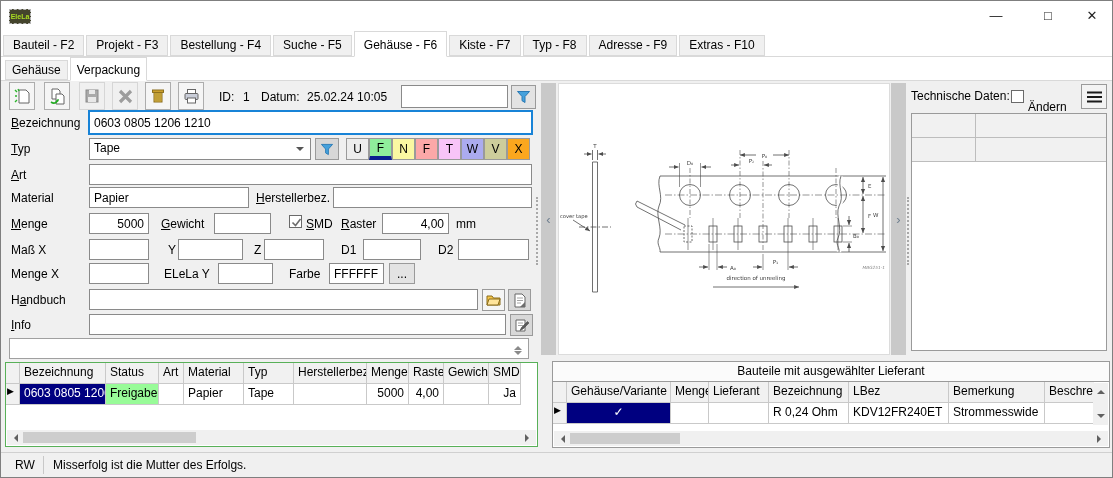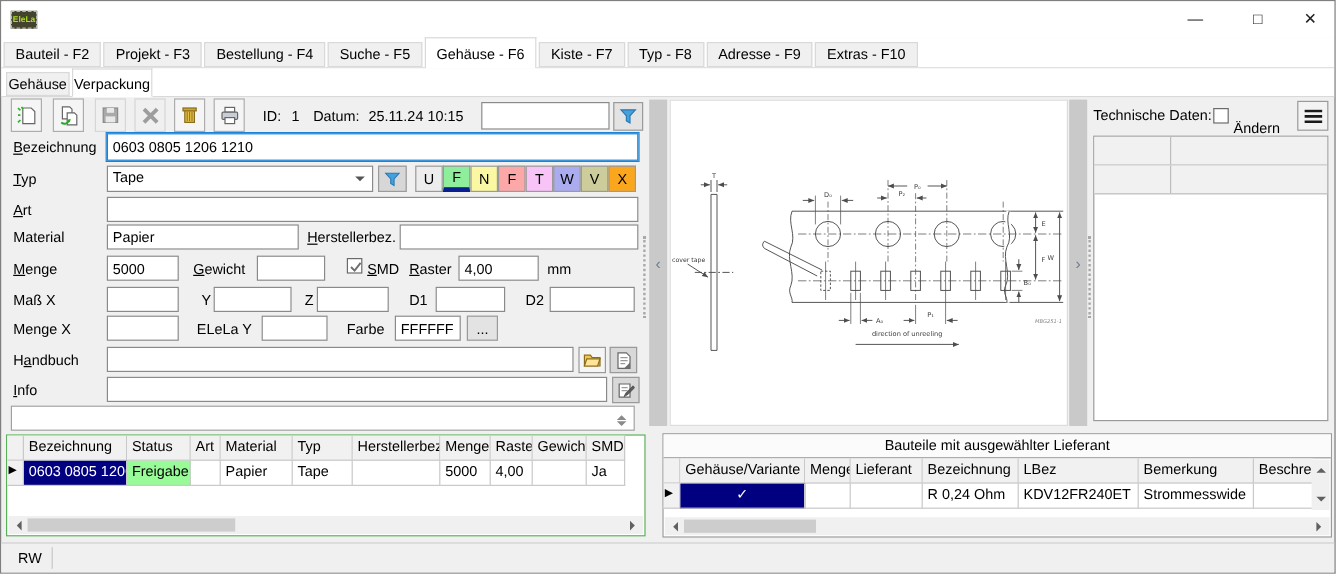--- a/index.html
+++ b/index.html
@@ -11,28 +11,28 @@
   .titlebar{left:0;top:0;width:100%;height:30px;background:#fff;display:flex;align-items:center}
   .applogo{margin-left:8px;width:22px;height:15px;background:#44442c;border:1px dashed #b5b5b5;color:#aadd22;font-size:7px;display:flex;align-items:center;justify-content:center;font-weight:bold}
   .apptitle{margin-left:7px;white-space:nowrap}
   .wbtn{position:absolute;top:0;width:46px;height:29px;display:flex;align-items:center;justify-content:center;font-size:13px;color:#222}
   
   .menutabs{left:0;top:30px;width:100%;height:26px;background:#fff;border-bottom:1px solid #d9d9d9;display:flex;align-items:flex-end;padding-left:2px}
   .mtab{height:21px;line-height:19px;padding:0 9px;background:#f0f0f0;border:1px solid #d9d9d9;margin-right:2px;white-space:nowrap}
   .mtab.active{height:26px;line-height:27px;background:#fff;border-bottom:1px solid #fff;margin-bottom:-1px;z-index:3}
   
   .subtabs{left:0;top:56px;width:100%;height:24px;background:#fff;border-bottom:1px solid #d9d9d9;display:flex;align-items:flex-end;padding-left:4px}
-  .stab{height:20px;line-height:18px;padding:0 1px;background:#f0f0f0;border:1px solid #d9d9d9;margin-right:2px}
+  .stab{height:20px;line-height:18px;padding:0 6px;background:#f0f0f0;border:1px solid #d9d9d9;margin-right:2px}
   .stab.active{height:24px;line-height:25px;background:#fff;border-bottom:1px solid #fff;margin-bottom:-1px;z-index:3}
   
   .tbtn{position:absolute;top:81px;width:26px;height:28px;border:1px solid #adadad;background:#f5f5f5;display:flex;align-items:center;justify-content:center}
   .tbtn.disabled{border-color:#d6d6d6;background:#f0f0f0}
   .lbl{position:absolute;white-space:nowrap}
   .inp{position:absolute;height:21px;background:#fff;border:1px solid #8a8a8a;font:12px "Liberation Sans",sans-serif;padding:1px 4px;color:#000}
-  .num{}
+  .num{text-align:right}
   .focused{border:1px solid #1883d7;outline:1px solid #1883d7}
   .combo{position:absolute;height:22px;background:#fff;border:1px solid #8a8a8a;padding:2px 4px}
   .combo .ca{position:absolute;right:6px;top:8px;width:0;height:0;border:4px solid transparent;border-top-color:#555}
   .sqbtn{position:absolute;height:22px;border:1px solid #9a9a9a;background:#e3e3e3;display:flex;align-items:center;justify-content:center}
   .flag{position:absolute;top:137px;width:23px;height:22px;border:1px solid #9a9a9a;display:flex;align-items:center;justify-content:center}
   .flag.sel{border-bottom:4px solid #0a1f8f}
   .cb{position:absolute;width:13px;height:13px;background:#fff;border:1px solid #6a6a6a}
   .cb svg{position:absolute;left:0;top:0}
   
   .split{position:absolute;top:82px;width:15px;height:272px;background:#c9c9c9;display:flex;align-items:center;justify-content:center;color:#6f7f8f;font-size:13px}
@@ -138,21 +138,21 @@
     <svg width="17" height="17" viewBox="0 0 17 17">
       <rect x="4.5" y="1.5" width="8" height="4" fill="#fff" stroke="#666"></rect>
       <rect x="2" y="5.5" width="13" height="6" rx="1" fill="#c9cdd8" stroke="#666"></rect>
       <rect x="4.5" y="10" width="8" height="5" fill="#fff" stroke="#666"></rect>
     </svg>
   </div>
 
   <div class="lbl" style="left:218px;top:89px">ID:</div>
   <div class="lbl" style="left:242px;top:89px">1</div>
   <div class="lbl" style="left:260px;top:89px">Datum:</div>
-  <div class="lbl" style="left:306px;top:89px">25.11.24 10:15</div>
+  <div class="lbl" style="left:306px;top:89px">25.02.24 10:05</div>
   <input class="inp" style="left: 400px; top: 84px; width: 107px; height: 23px;" value="">
   <div class="sqbtn" style="left:510px;top:84px;width:25px;height:24px">
     <svg width="15" height="14" viewBox="0 0 15 14">
       <path d="M1.5 1.5h12l-4.5 5v6l-3-1.8v-4.2z" fill="#45A1DC" stroke="#2a7ab5"></path>
     </svg>
   </div>
 
   <div class="lbl" style="left:10px;top:115px"><u>B</u>ezeichnung</div>
   <input class="inp focused" style="left: 88px; top: 110px; width: 443px; height: 23px;" value="0603 0805 1206 1210">
 
@@ -421,14 +421,15 @@
     <div class="hscroll">
       <div class="sarr" style="margin-left:3px;border-right-color:#606060"></div>
       <div class="thumb" style="left:16px;width:110px"></div>
       <div class="sarr" style="position:absolute;right:3px;border-left-color:#606060"></div>
     </div>
   </div>
 
   <div class="statusbar abs"></div>
   <div class="lbl" style="left:14px;top:457px">RW</div>
   <div class="sbdiv"></div>
+  <div class="lbl" style="left:52px;top:457px">Misserfolg ist die Mutter des Erfolgs.</div>
 
 </div>
 
 </body></html>

